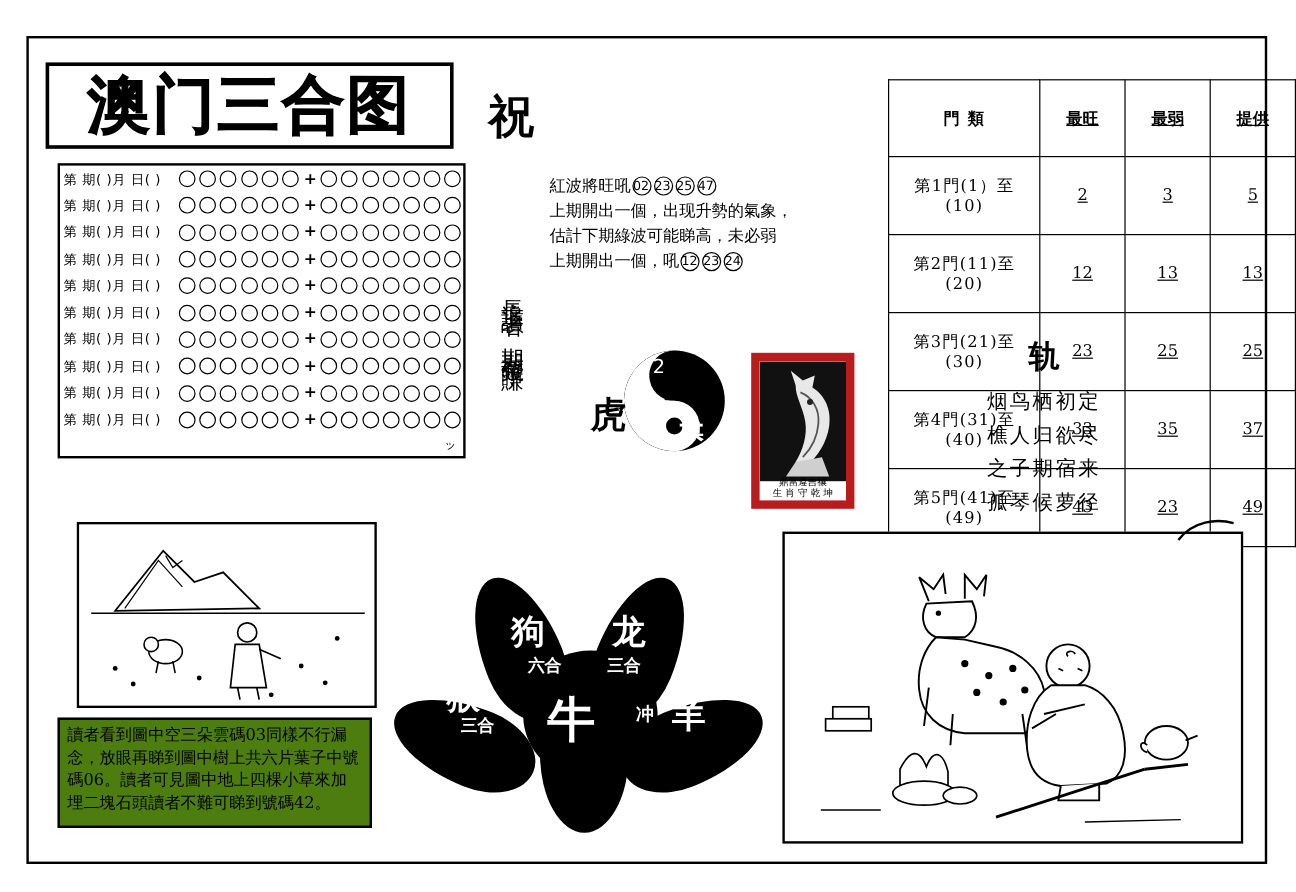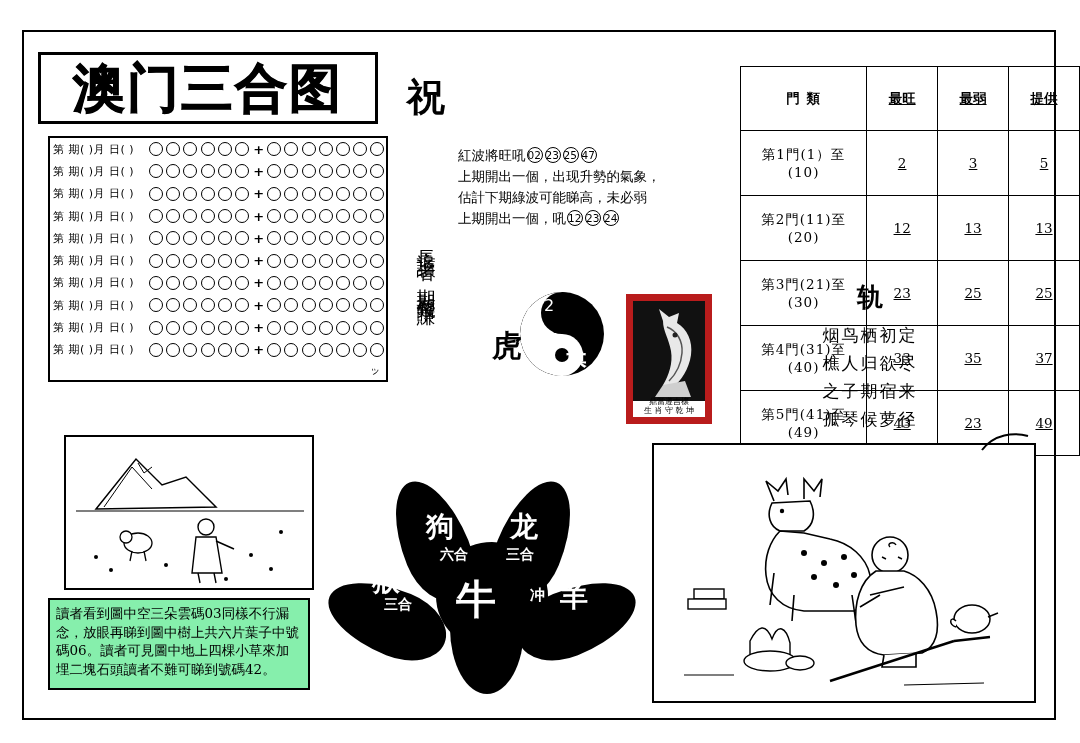--- a/index.html
+++ b/index.html
@@ -338,21 +338,21 @@
     left: 48px;
     top: 598px;
     width: 262px;
     height: 92px;
     border: 2px solid #000;
     box-sizing: border-box;
     padding: 4px 6px;
     font-family: "DejaVu Serif", serif;
     font-size: 13.5px;
     line-height: 1.38;
-    background: #86efac;
+    background: #4d7c0f;
   }
 
   
   .flower {
     position: absolute;
     left: 348px;
     top: 470px;
     width: 290px;
     height: 230px;
   }

